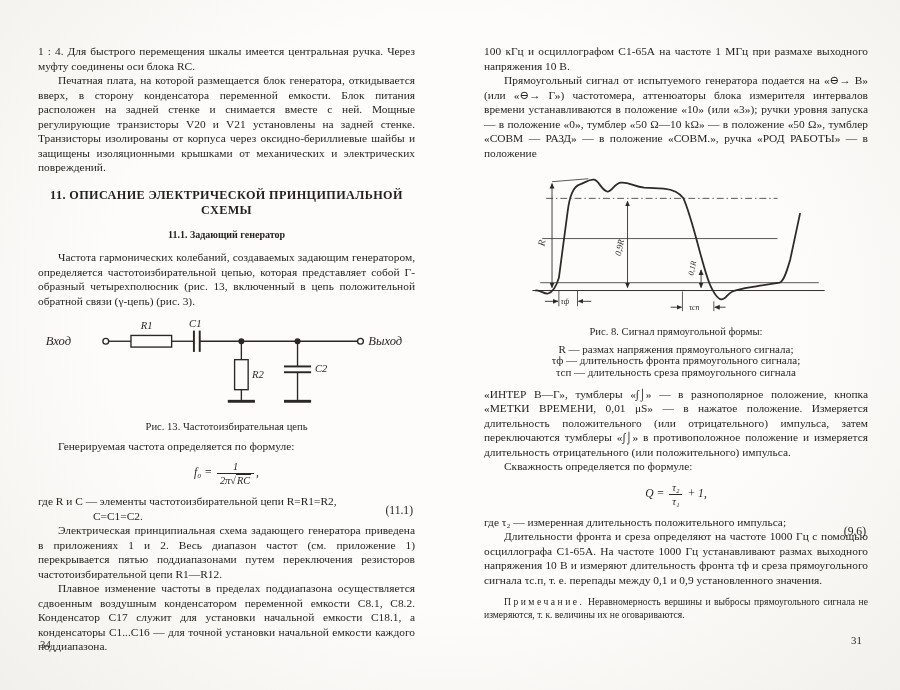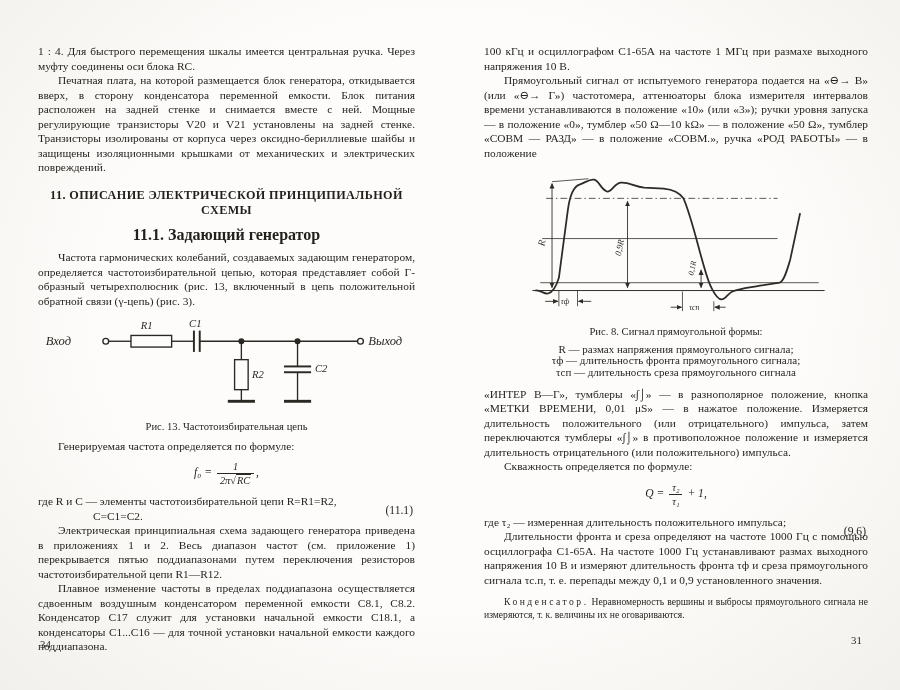--- a/index.html
+++ b/index.html
@@ -18,21 +18,21 @@
   .col-left  { left: 38px;  width: 377px; }
   .col-right { left: 484px; width: 384px; }
   p { margin: 0; }
   .para { text-indent: 20px; }
   .noindent { text-indent: 0; }
   .section-heading {
     text-align: center; font-weight: bold; font-size: 12.2px;
     line-height: 15.5px; letter-spacing: .4px; margin: 13px 0 4px 0;
   }
   .subsection-heading {
-    text-align: center; font-weight: bold; font-size: 16px;
+    text-align: center; font-weight: bold; font-size: 10px;
     margin: 9px 0 8px 0;
   }
   .figure { text-align: left; margin: 8px 0 2px 0; }
   .fig-caption { text-align: center; font-size: 10.6px; line-height: 13px;
                  text-indent: 0; margin: 3px 0 6px 0; }
   .fig-legend { text-align: center; font-size: 11px; line-height: 11.8px;
                 text-indent: 0; margin: 1px 0 8px 0; }
   .formula-row { position: relative; text-align: center; text-indent: 0;
                  margin: 8px 0 8px 0; font-size: 11.6px; }
   .formula-inner { display: inline-block; font-style: italic; }
@@ -205,19 +205,19 @@
         </span>
         <span>+ 1,</span>
       </span>
       <span class="formula-number">(9.6)</span>
     </div>
 
     <p class="where-line">где τ₂ — измеренная длительность положительного импульса;</p>
 
     <p class="para">Длительности фронта и среза определяют на частоте 1000 Гц с помощью осциллографа С1-65А. На частоте 1000 Гц устанавливают размах выходного напряжения 10 В и измеряют длительность фронта τф и среза прямоугольного сигнала τс.п, т. е. перепады между 0,1 и 0,9 установленного значения.</p>
 
-    <p class="note"><span class="note-label">Конденсатор.</span><span> Неравномерность вершины и выбросы прямоугольного сигнала не измеряются, т. к. величины их не оговариваются.</span></p>
+    <p class="note"><span class="note-label">Примечание.</span><span> Неравномерность вершины и выбросы прямоугольного сигнала не измеряются, т. к. величины их не оговариваются.</span></p>
   </div>
 
   <div class="page-number page-number-left">34</div>
   <div class="page-number page-number-right">31</div>
 
 </div>
 
 </body></html>

